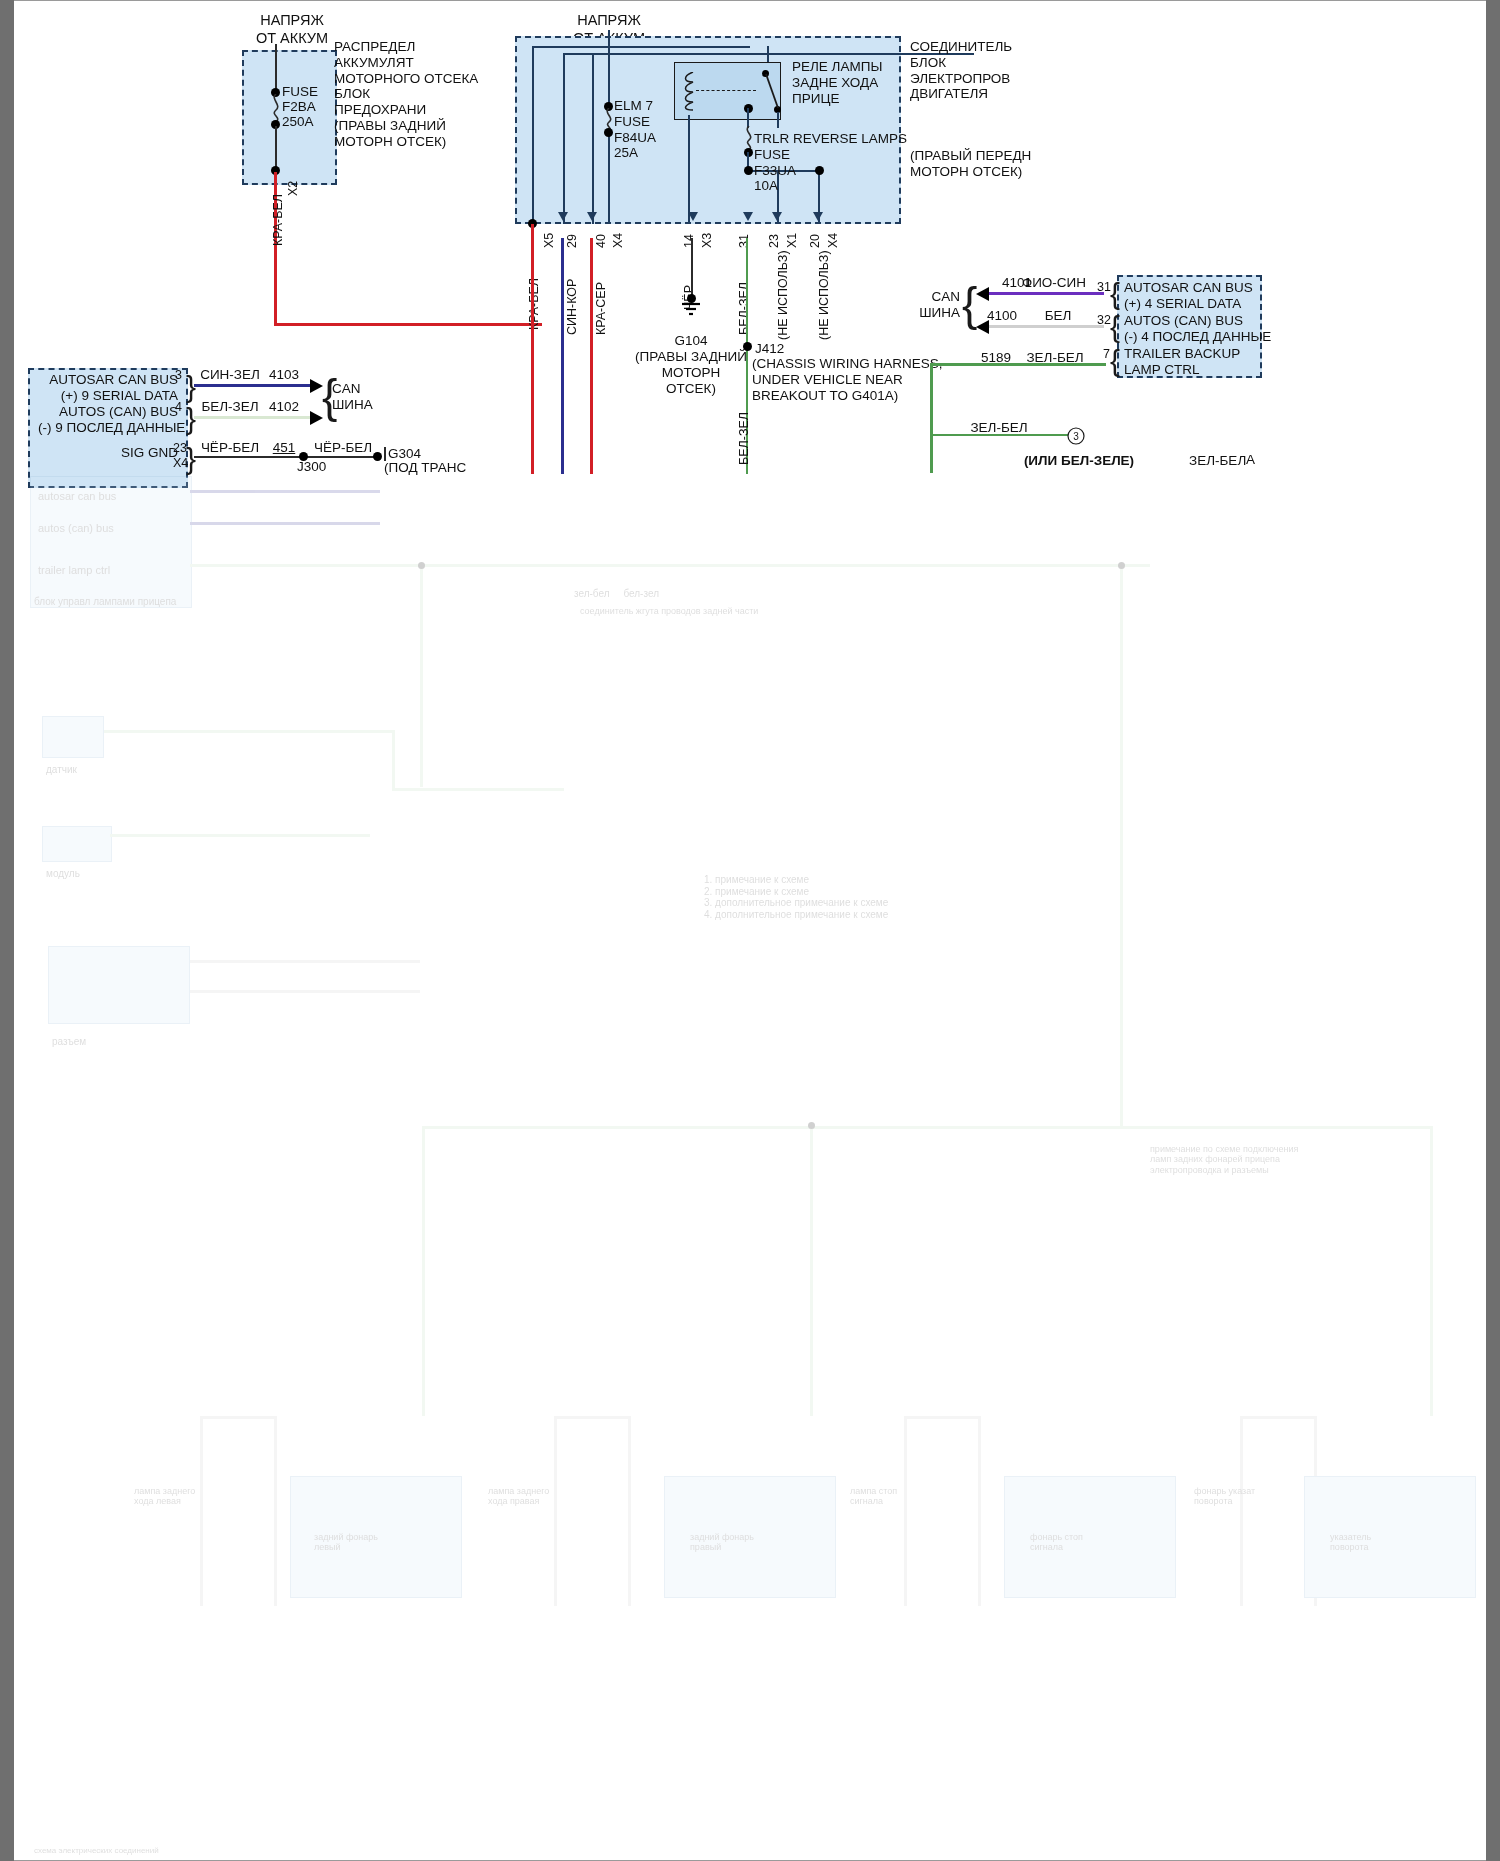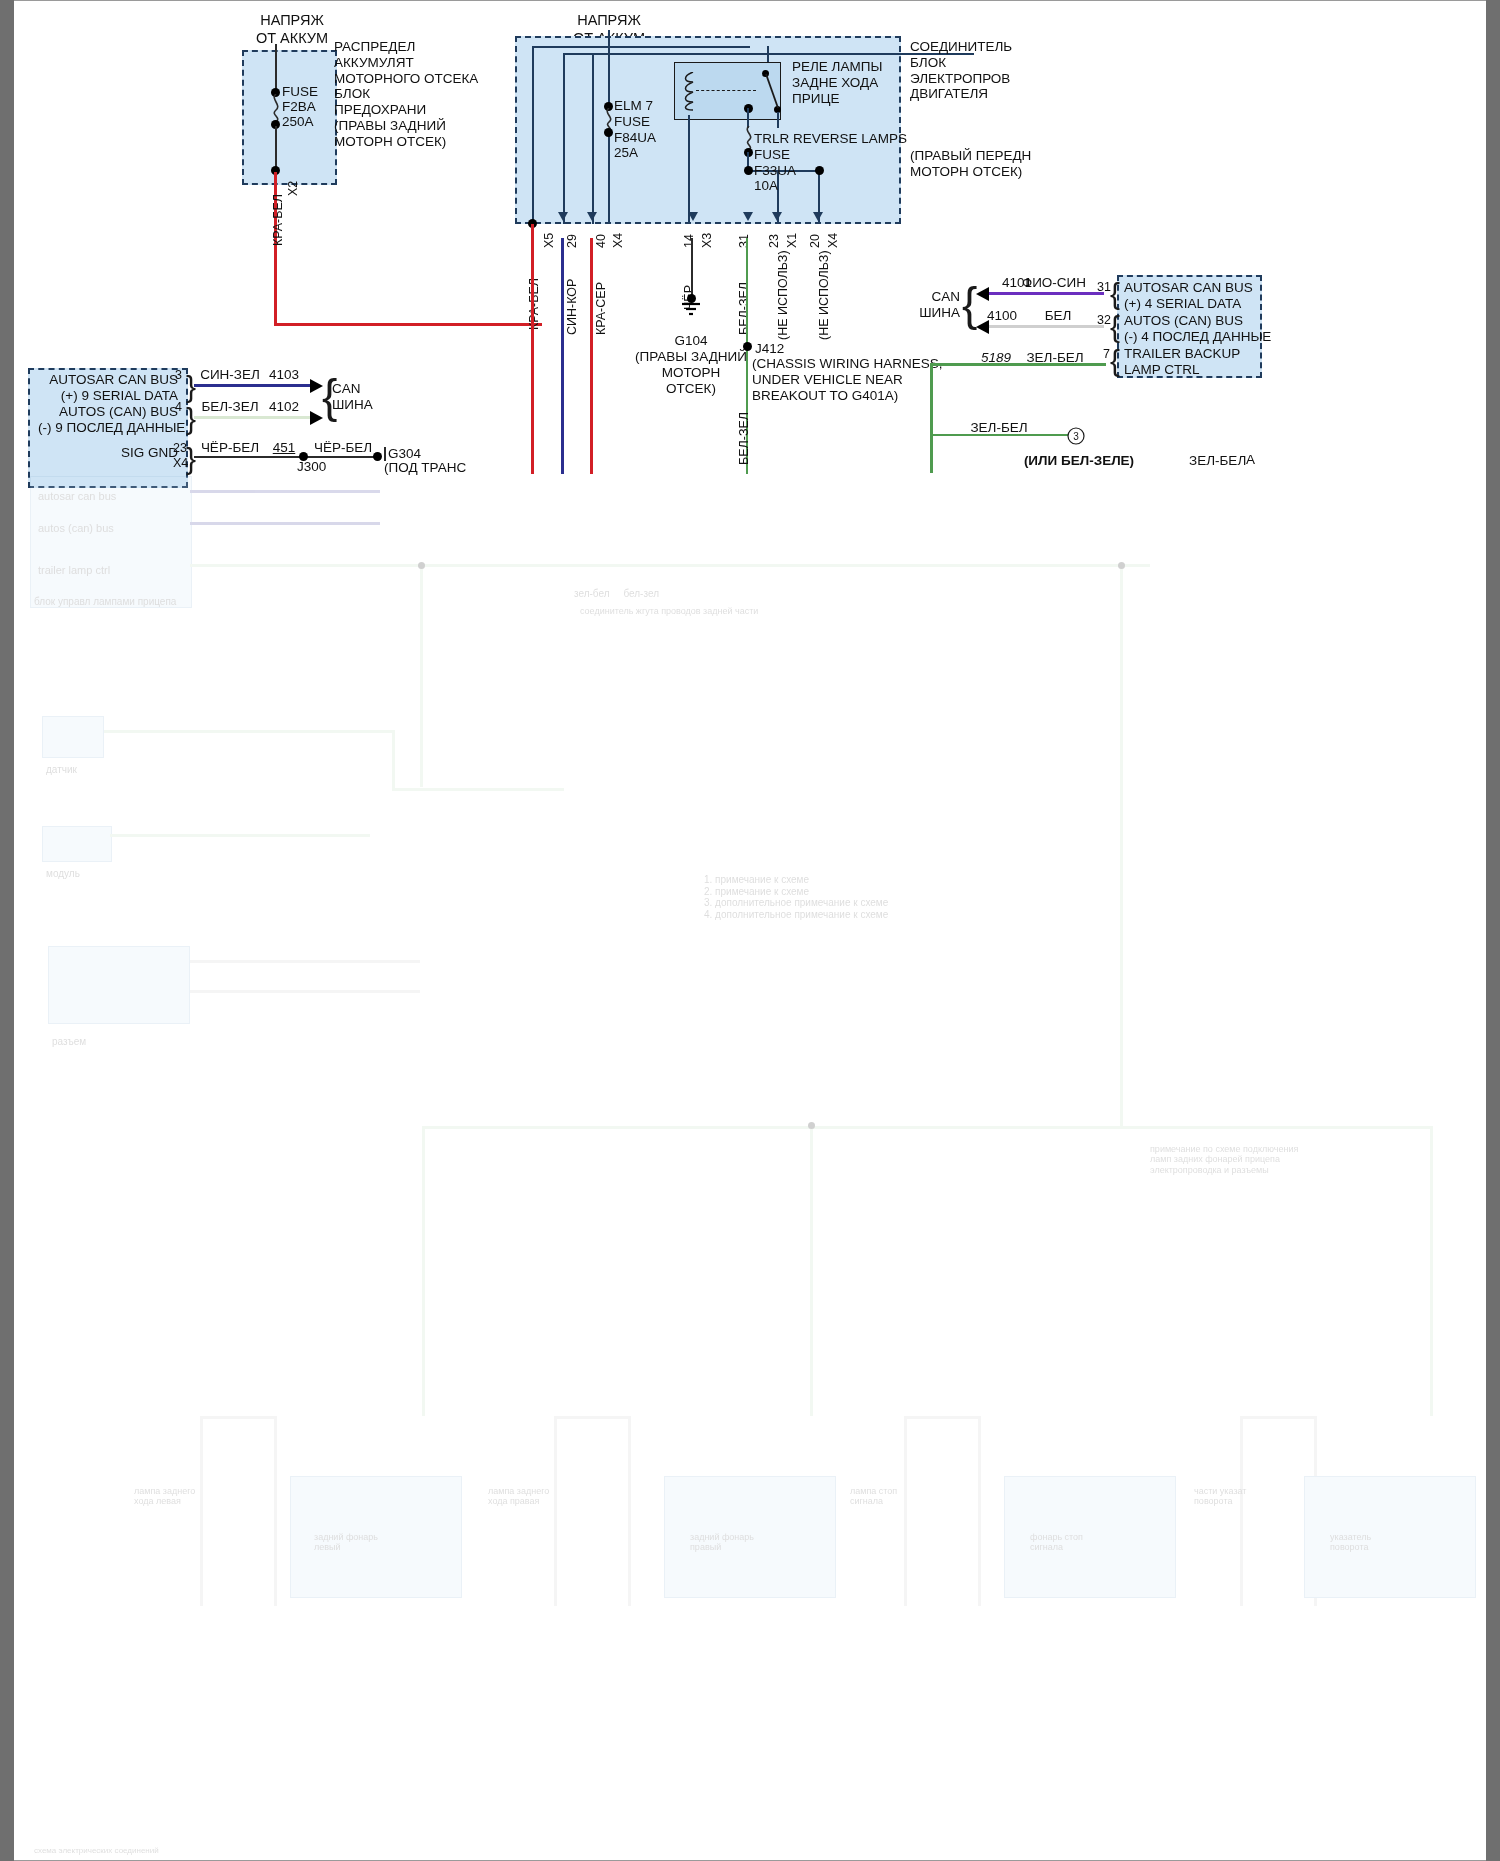--- a/index.html
+++ b/index.html
@@ -273,21 +273,21 @@
 
   <div class="gry" style="left:975px;top:325px;width:115px;height:3px;"></div>
   <div class="arrowl" style="left:962px;top:320px;"></div>
   <div class="txt t13 ctr" style="left:958px;top:308px;width:60px;">4100</div>
   <div class="txt t13 ctr" style="left:1014px;top:308px;width:60px;">БЕЛ</div>
 
   <div style="position:absolute;left:948px;top:281px;font-size:46px;line-height:1;color:#1a1a1a;">{</div>
   <div class="txt t13 rgt" style="left:890px;top:289px;width:56px;">CAN
 ШИНА</div>
 
-  <div class="txt t13 ctr" style="left:952px;top:350px;width:60px;font-style:italic;">5189</div>
+  <div class="txt t13 ctr" style="left:952px;top:350px;width:60px;">5189</div>
   <div class="txt t13 ctr" style="left:1004px;top:350px;width:74px;">ЗЕЛ-БЕЛ</div>
   <div class="grn" style="left:916px;top:363px;width:176px;height:2.5px;"></div>
   <div class="grn" style="left:916px;top:363px;width:2.5px;height:110px;"></div>
 
 
   <div class="grn" style="left:916px;top:434px;width:140px;height:2px;"></div>
   <div class="txt t13 ctr" style="left:940px;top:420px;width:90px;">ЗЕЛ-БЕЛ</div>
   <svg style="position:absolute;left:1053px;top:427px;" width="18" height="18">
     <circle cx="9" cy="9" r="8" stroke="#1a1a1a" fill="#fff" stroke-width="1.2"></circle>
     <text x="9" y="13" font-size="10" text-anchor="middle" fill="#1a1a1a" font-family="Liberation Sans, sans-serif">3</text>
@@ -370,21 +370,21 @@
       <div class="gtxt" style="left:836px;top:1010px;font-size:9px;">лампа стоп
 сигнала</div>
       <div class="gtxt" style="left:1016px;top:1056px;font-size:9px;">фонарь стоп
 сигнала</div>
     </div>
     <div>
       <div class="ghostline g2" style="position:absolute;left:1226px;top:940px;width:3px;height:190px;"></div>
       <div class="ghostline g2" style="position:absolute;left:1226px;top:940px;width:76px;height:3px;"></div>
       <div class="ghostline g2" style="position:absolute;left:1300px;top:940px;width:3px;height:190px;"></div>
       <div class="ghostbox" style="position:absolute;left:1290px;top:1000px;width:170px;height:120px;"></div>
-      <div class="gtxt" style="left:1180px;top:1010px;font-size:9px;">части указат
+      <div class="gtxt" style="left:1180px;top:1010px;font-size:9px;">фонарь указат
 поворота</div>
       <div class="gtxt" style="left:1316px;top:1056px;font-size:9px;">указатель
 поворота</div>
     </div>
 
     <div class="gtxt" style="left:20px;top:1370px;font-size:8px;">схема электрических соединений</div>
   </div>
 
 </div>
 

